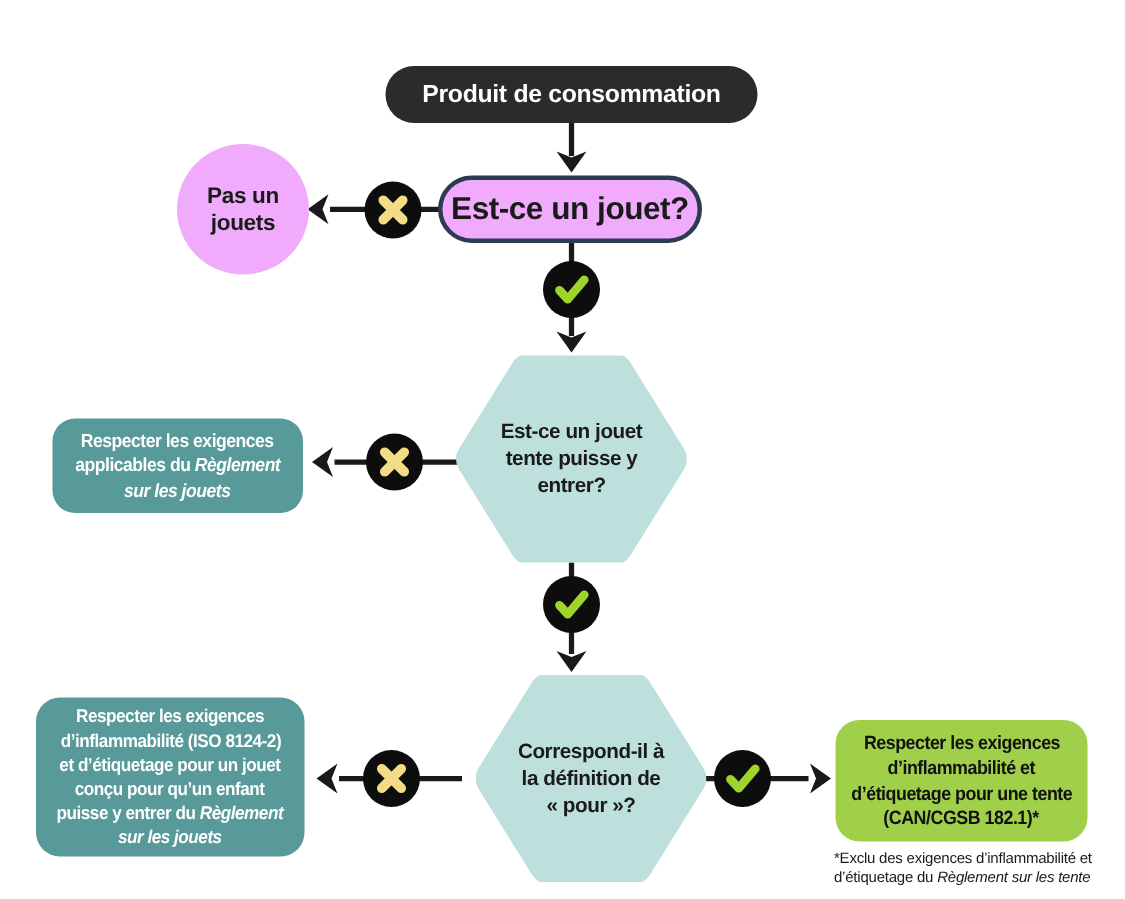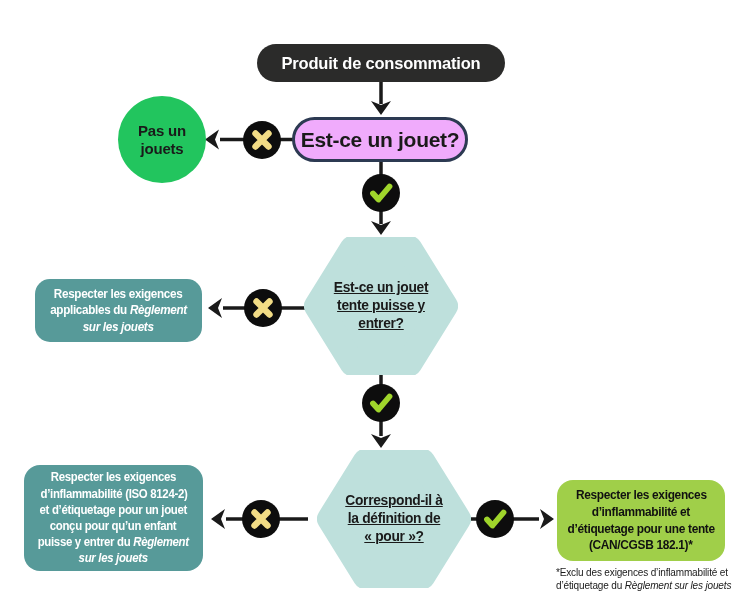--- a/index.html
+++ b/index.html
@@ -13,29 +13,29 @@
   .start-pill{
     left:257px;top:22px;width:248px;height:38px;border-radius:19px;
     background:#2b2b2a;color:#ffffff;font-weight:bold;font-size:16.5px;letter-spacing:-0.2px;
   }
   .q1-pill{
     left:292px;top:95px;width:176px;height:45px;border-radius:23px;box-sizing:border-box;
     background:#f0abfc;border:3.5px solid #2c3a52;font-weight:bold;font-size:21px;letter-spacing:-0.3px;
   }
   .yellow-circle{
     left:118px;top:74px;width:88px;height:87px;border-radius:50%;
-    background:#22c55e;font-weight:bold;font-size:15px;line-height:1.15;flex-direction:column;letter-spacing:-0.2px;
+    background:#f0abfc;font-weight:bold;font-size:15px;line-height:1.15;flex-direction:column;letter-spacing:-0.2px;
   }
   .hex{position:absolute;width:154px;height:138px;}
   .hex1{left:304px;top:215px;}
   .hex2{left:317px;top:428px;}
   .hex svg.hex-shape{position:absolute;left:0;top:0;}
   .hex-text{
     position:absolute;inset:0;display:flex;flex-direction:column;align-items:center;justify-content:center;
-    font-weight:bold;font-size:13.8px;line-height:1.3;letter-spacing:-0.3px;text-align:center;text-decoration:underline;
+    font-weight:bold;font-size:13.8px;line-height:1.3;letter-spacing:-0.3px;text-align:center;
   }
   .teal-box{
     position:absolute;background:#579a99;color:#ffffff;font-weight:bold;text-align:center;
     display:flex;flex-direction:column;align-items:center;justify-content:center;
   }
   .teal1{left:35px;top:257px;width:167px;height:63px;border-radius:15px;font-size:12.6px;line-height:1.3;}
   .teal2{left:24px;top:443px;width:179px;height:106px;border-radius:16px;font-size:12.3px;line-height:1.32;}
   .green-box{
     position:absolute;left:557px;top:458px;width:168px;height:81px;border-radius:16px;background:#a0cf49;
     color:#111;font-weight:bold;font-size:12.8px;line-height:1.32;text-align:center;
@@ -149,21 +149,21 @@
   <div class="green-box">
     <div class="condensed">Respecter les exigences</div>
     <div class="condensed">d’inflammabilité et</div>
     <div class="condensed">d’étiquetage pour une tente</div>
     <div class="condensed">(CAN/CGSB 182.1)*</div>
   </div>
 
   <div class="footnote">
     <div>*Exclu des exigences d’inflammabilité et</div>
     <div>
-      <span>d’étiquetage du </span><span class="em">Règlement sur les jouets</span>
+      <span>d’étiquetage du </span><span class="em">Règlement sur les tente</span>
     </div>
   </div>
 
   <div class="badge" style="left:243px;top:99px;">
     <svg width="38" height="38" viewBox="0 0 38 38">
       <path d="M12.5 12.5 L25.5 25.5 M25.5 12.5 L12.5 25.5" stroke="#f2dc85" stroke-width="6.4" stroke-linecap="round" fill="none"></path>
     </svg>
   </div>
 
   <div class="badge" style="left:362px;top:152px;">

